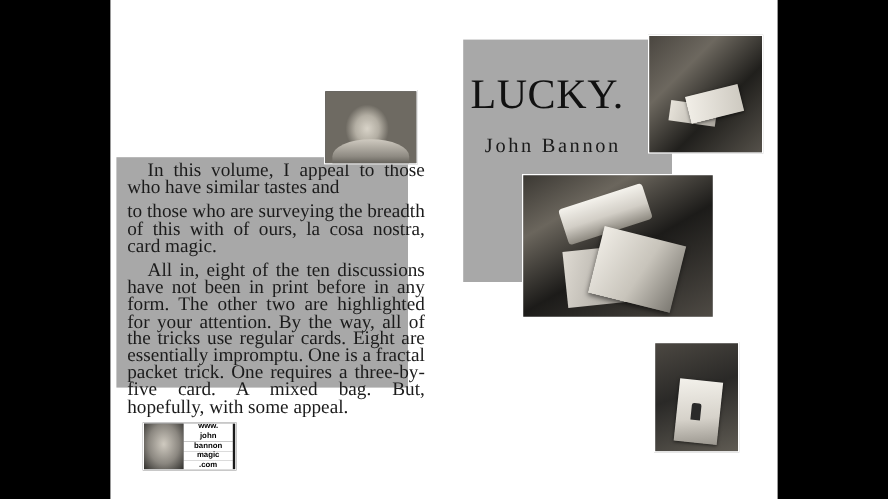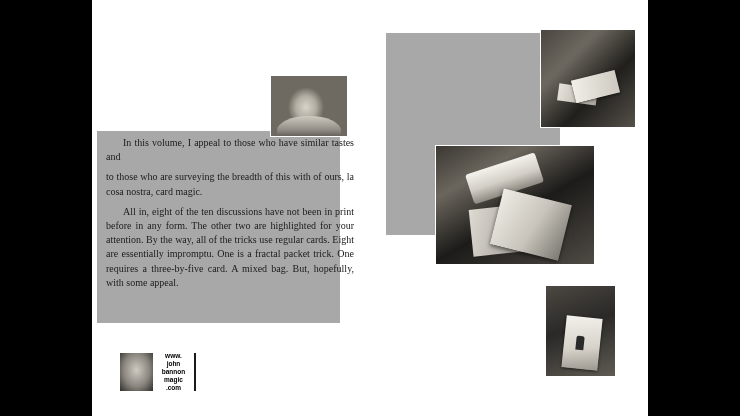--- a/index.html
+++ b/index.html
@@ -45,21 +45,21 @@
     width: 174px;
     height: 202px;
     background: #a8a8a8;
   }
   
   .body-text {
     position: absolute;
     left: 106px;
     top: 136px;
     width: 248px;
-    font-size: 10px;
+    font-size: 16px;
     line-height: 14.2px;
     color: #1b1b1b;
     text-align: justify;
     font-family: "Liberation Serif", serif;
   }
   .body-text p {
     margin: 0 0 6px 0;
   }
   .body-text p.indent {
     text-indent: 17px;
@@ -280,20 +280,24 @@
 </head>
 <body>
 
 <div id="page">
 
   <div class="page-sheet"></div>
 
   <div class="grey-panel"></div>
   <div class="grey-panel-right"></div>
 
+  <div class="title-block">
+    <div class="title-main">LUCKY.</div>
+    <div class="title-author">John Bannon</div>
+  </div>
 
   <div class="body-text">
     <p class="indent">In this volume, I appeal to those who have similar tastes and</p>
     <p>to those who are surveying the breadth of this with of ours, la cosa nostra, card magic.</p>
     <p class="indent">All in, eight of the ten discussions have not been in print before in any form. The other two are highlighted for your attention. By the way, all of the tricks use regular cards. Eight are essentially impromptu. One is a fractal packet trick. One requires a three-by-five card. A mixed bag. But, hopefully, with some appeal.</p>
   </div>
 
   <div class="photo" id="photo-portrait">
     <div class="grain"></div>
     <div class="shoulder"></div>

